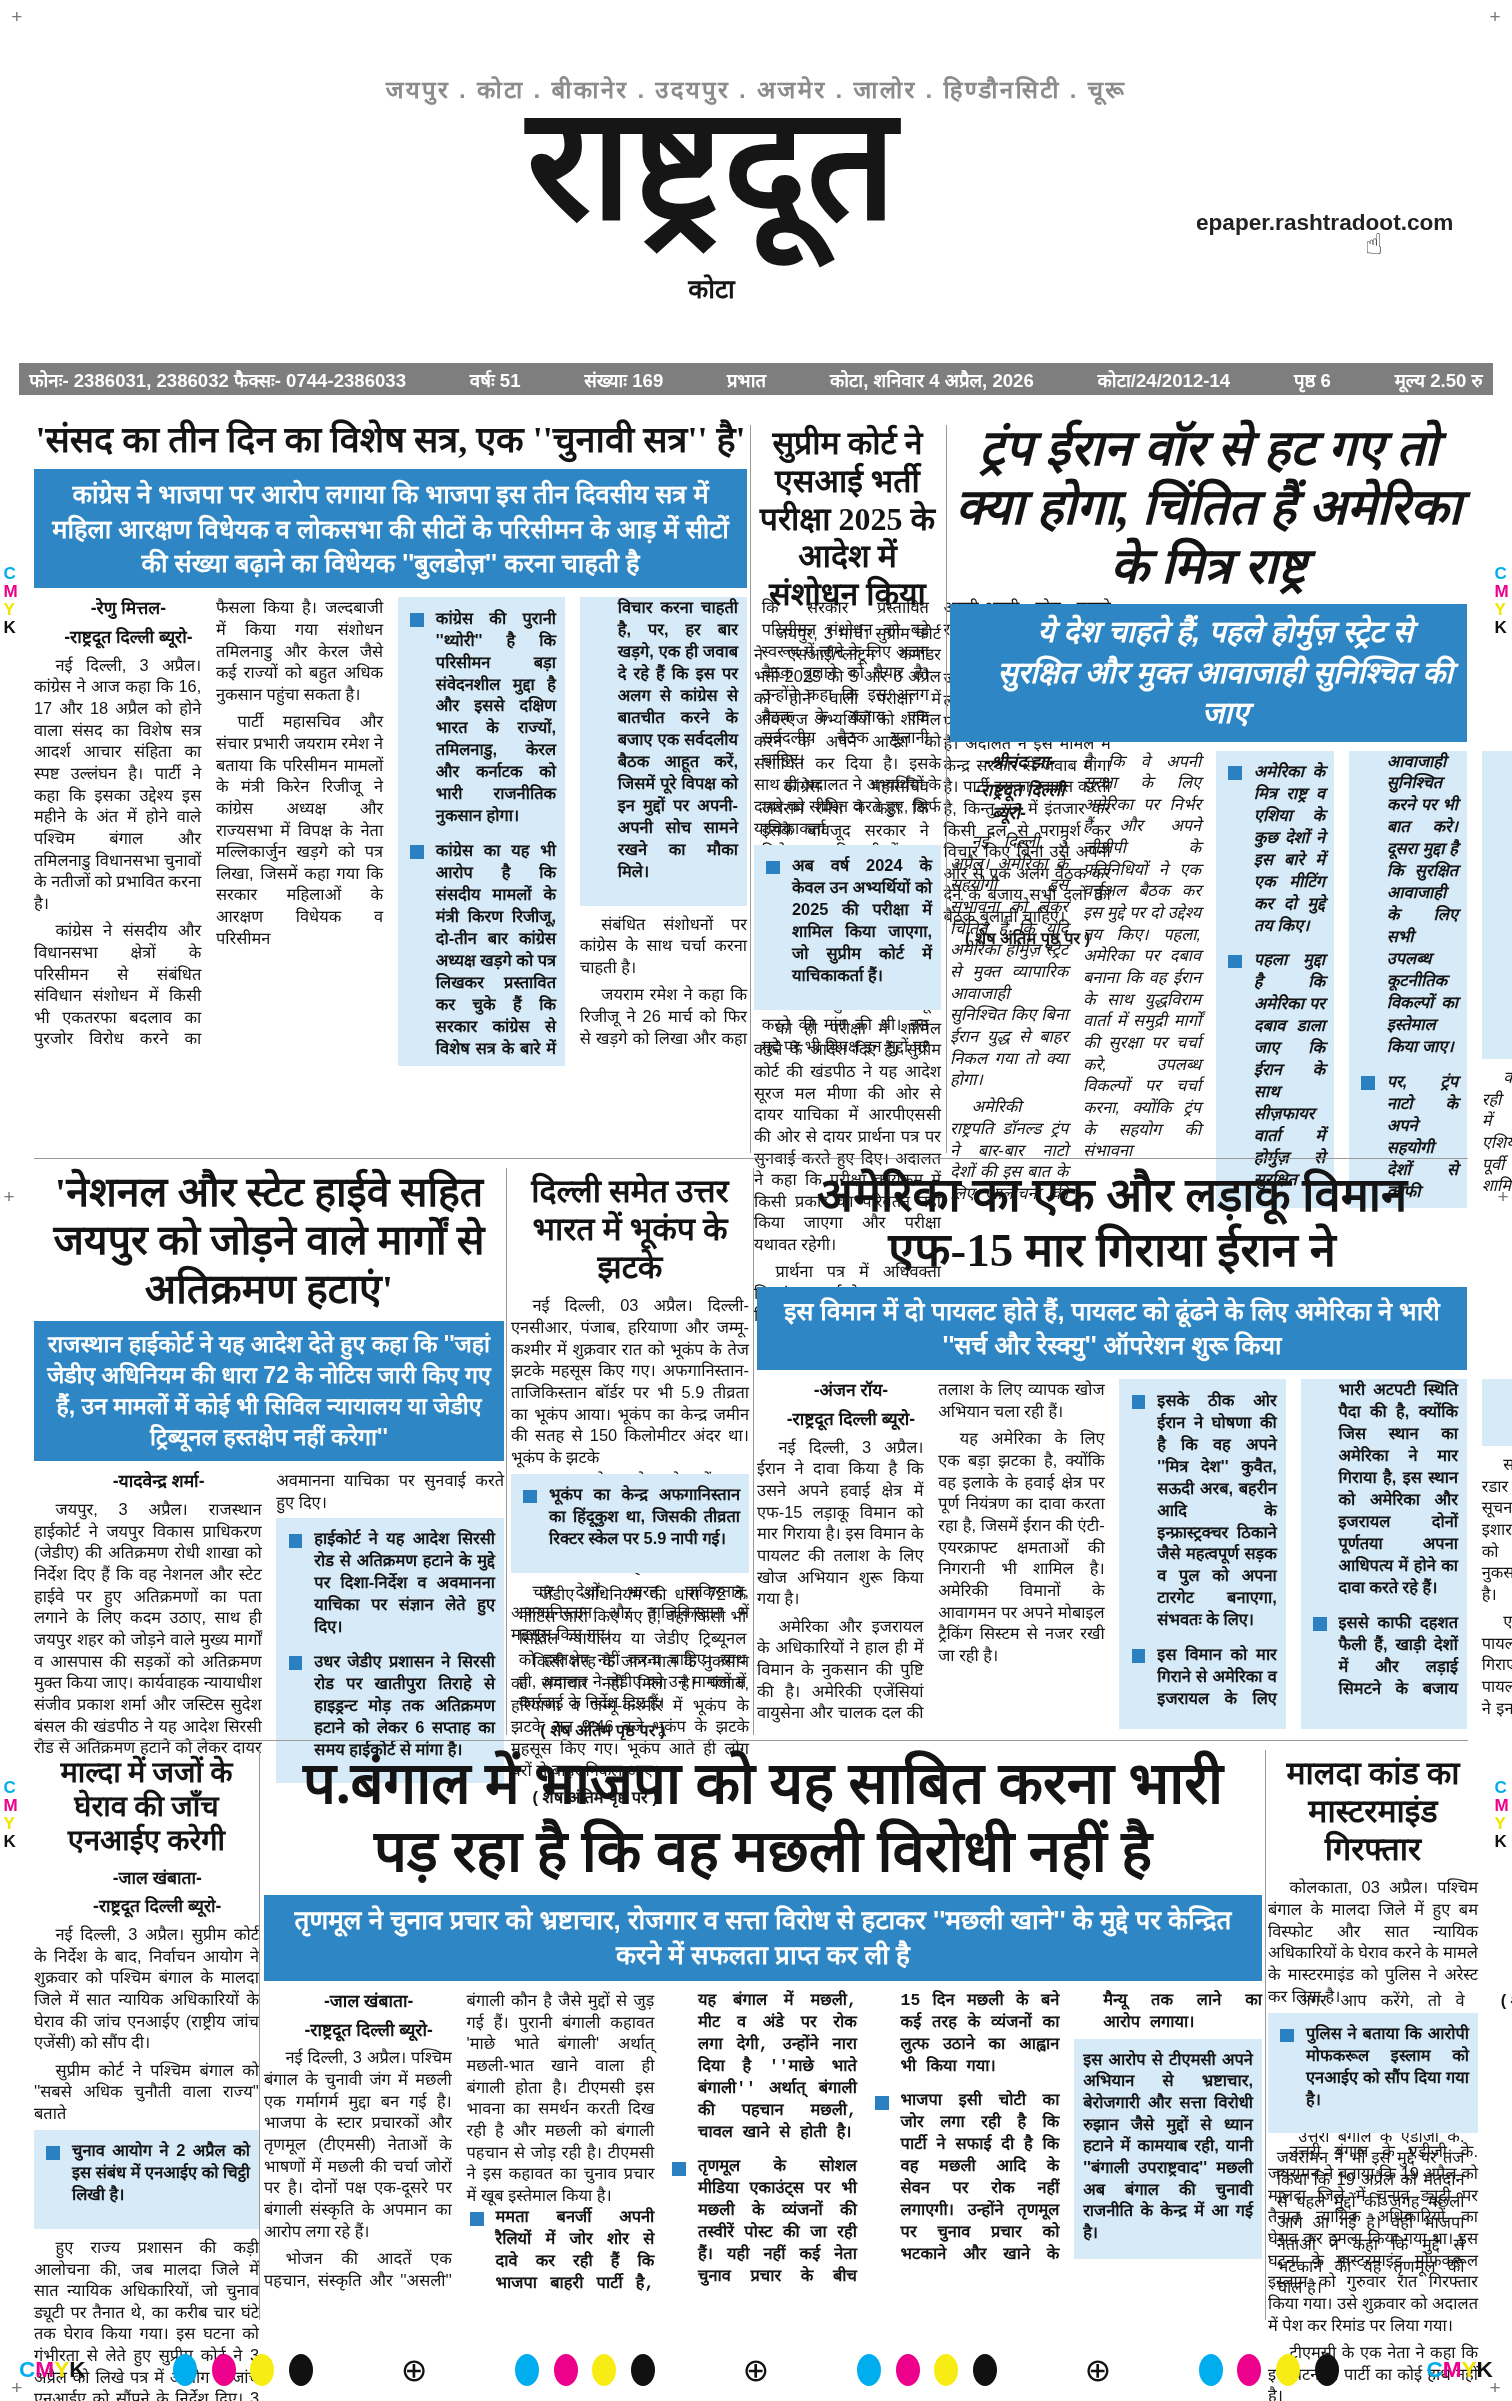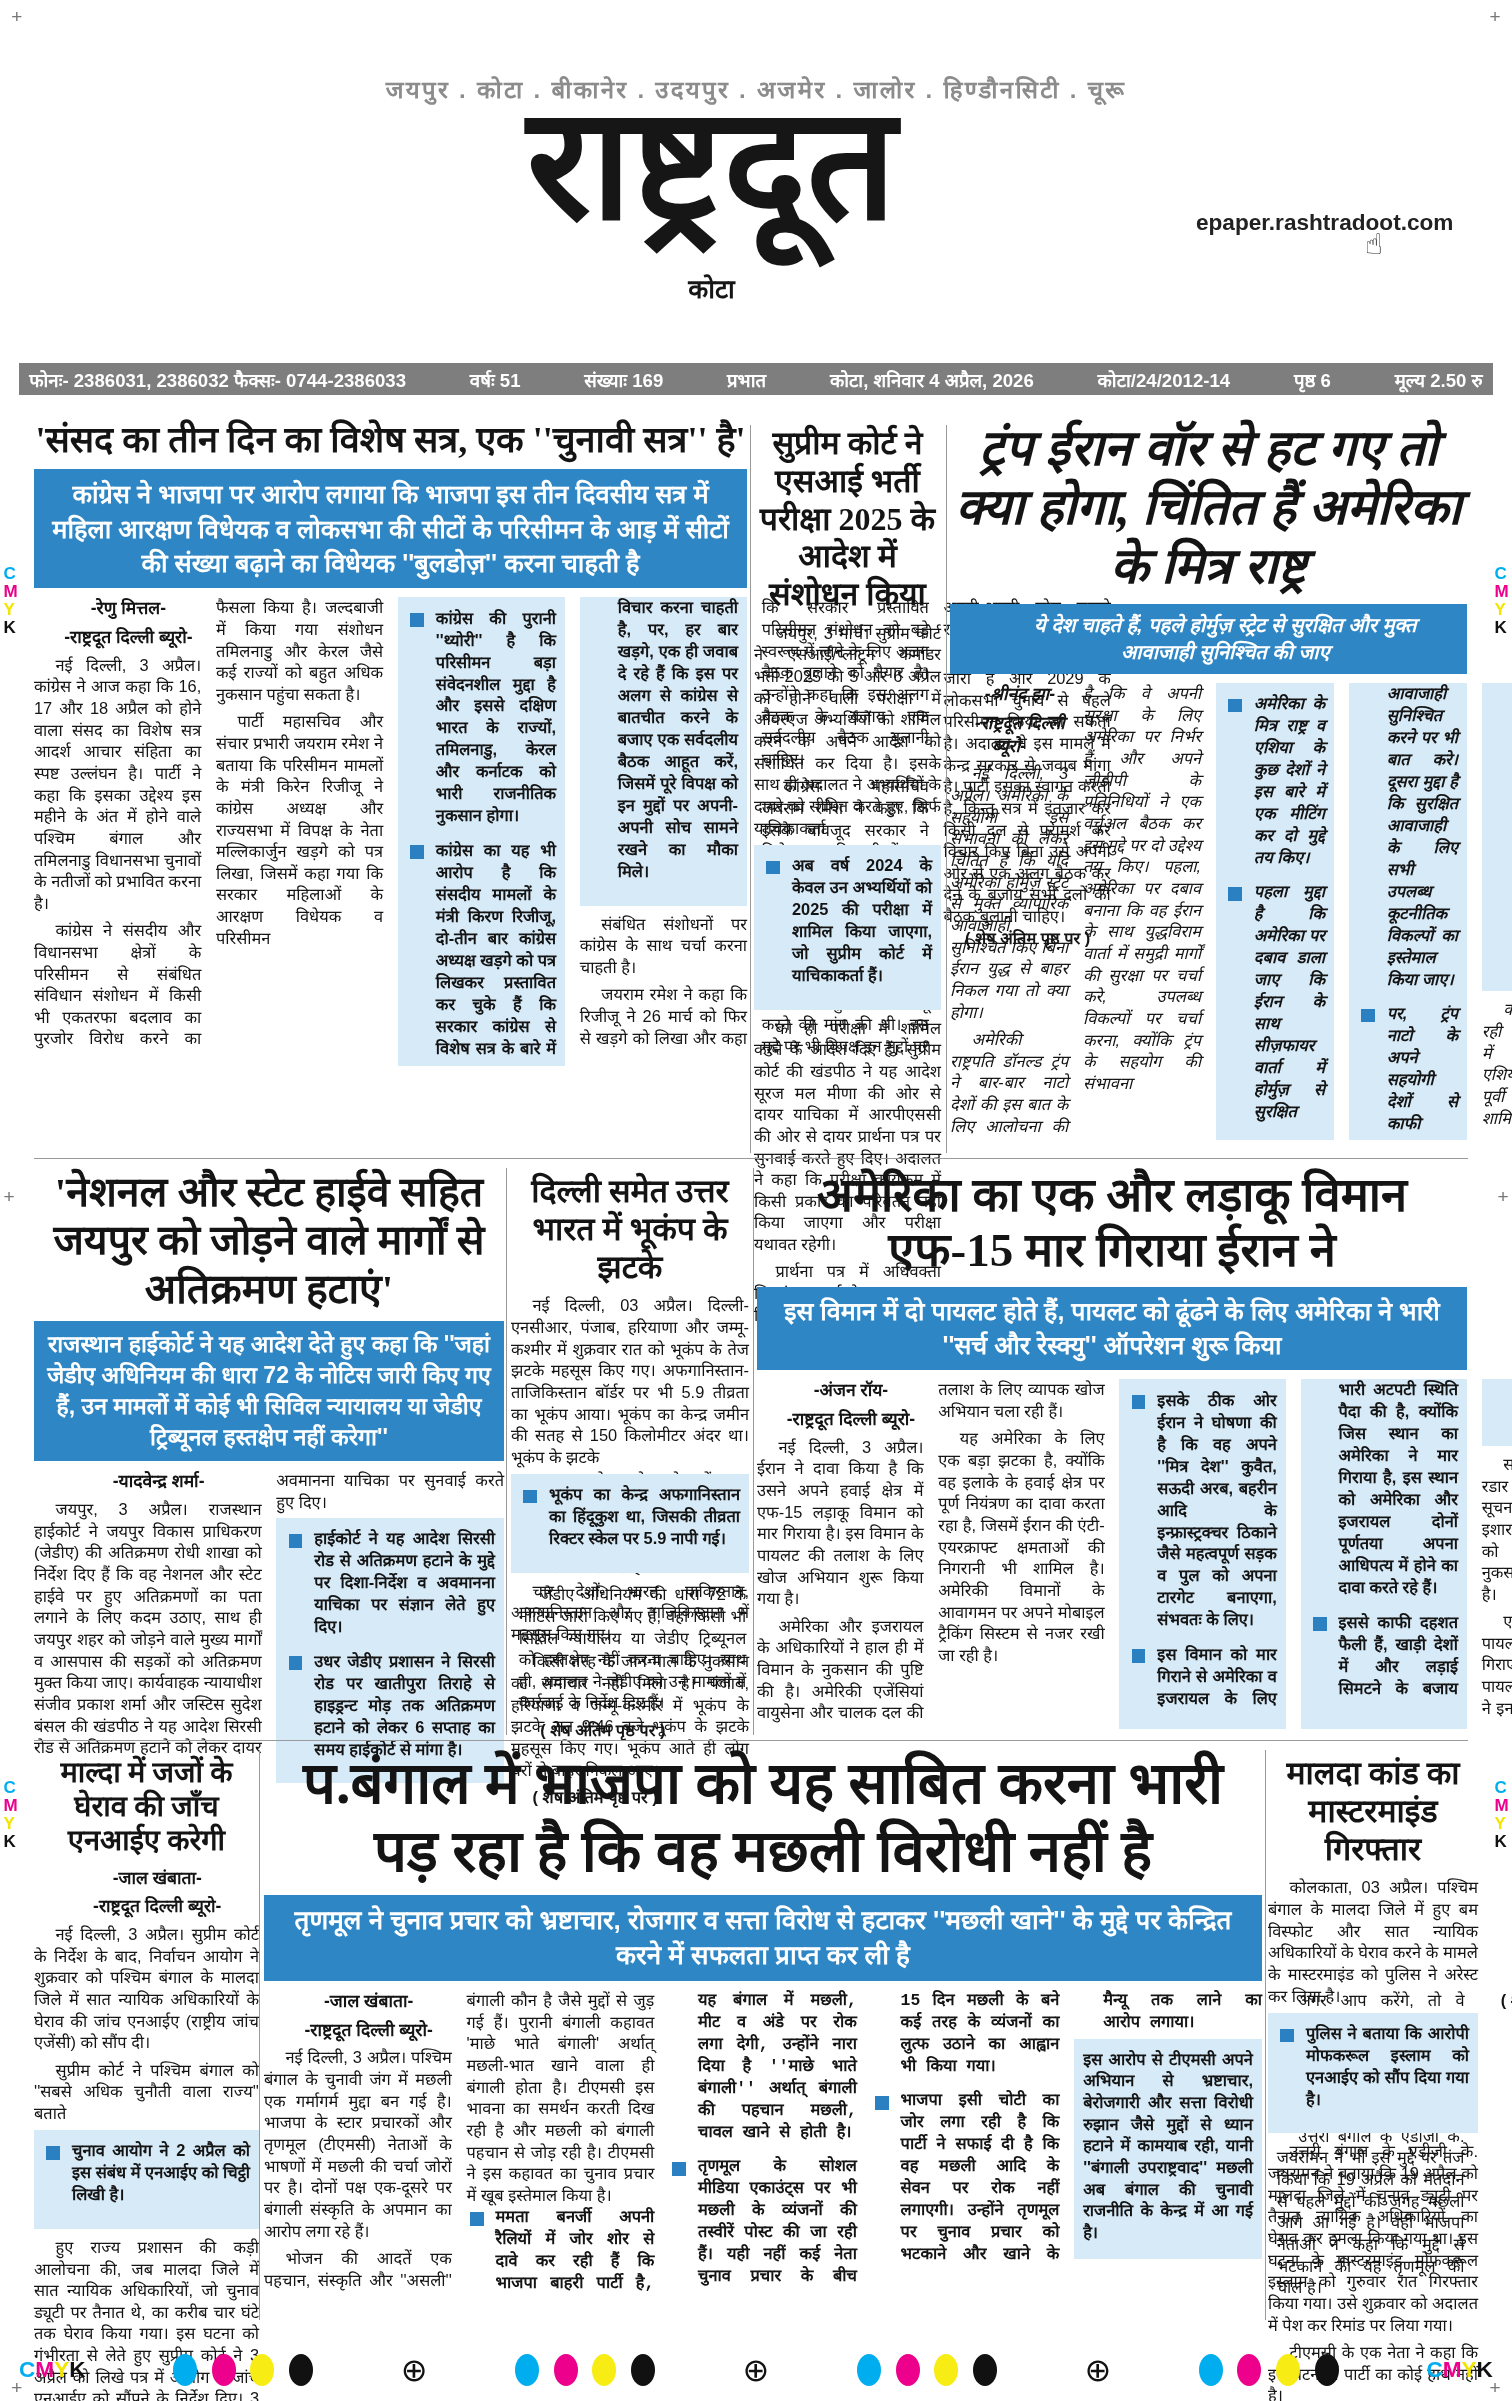--- a/index.html
+++ b/index.html
@@ -152,21 +152,21 @@
       <div>
           <div class="para">को ही परीक्षा में शामिल करने के आदेश दिए हैं। सुप्रीम कोर्ट की खंडपीठ ने यह आदेश सूरज मल मीणा की ओर से दायर याचिका में आरपीएससी की ओर से दायर प्रार्थना पत्र पर सुनवाई करते हुए दिए। अदालत ने कहा कि परीक्षा कार्यक्रम में किसी प्रकार का परिवर्तन नहीं किया जाएगा और परीक्षा यथावत रहेगी।</div>
           <div class="para">प्रार्थना पत्र में अधिवक्ता शिवमंगल शर्मा ने यह कहा था कि परीक्षा</div>
         </div>
       <div class="para continued">( शेष अंतिम पृष्ठ पर )</div>
     </div>
   </div>
 
   <div class="article" style="left:950px;top:419px;width:517px;font-style:italic;">
     <div class="hl" style="font-size:50px;">ट्रंप ईरान वॉर से हट गए तो क्या होगा, चिंतित हैं अमेरिका के मित्र राष्ट्र</div>
-    <div class="subhead" style="font-size:20px;padding-left:46px;">ये देश चाहते हैं, पहले होर्मुज़ स्ट्रेट से सुरक्षित और मुक्त आवाजाही सुनिश्चित की जाए</div>
+    <div class="subhead" style="font-size:30px;padding-left:46px;">ये देश चाहते हैं, पहले होर्मुज़ स्ट्रेट से सुरक्षित और मुक्त आवाजाही सुनिश्चित की जाए</div>
     <div class="body cols-4" style="height:457px;">
       <div class="para byline">-श्रीनंद झा-</div>
       <div class="para byline">-राष्ट्रदूत दिल्ली ब्यूरो-</div>
       <div>
           <div class="para">नई दिल्ली, 3 अप्रैल। अमेरिका के सहयोगी इस संभावना को लेकर चिंतित हैं कि यदि अमेरिका होर्मुज़ स्ट्रेट से मुक्त व्यापारिक आवाजाही सुनिश्चित किए बिना ईरान युद्ध से बाहर निकल गया तो क्या होगा।</div>
           <div class="para">अमेरिकी राष्ट्रपति डॉनल्ड ट्रंप ने बार-बार नाटो देशों की इस बात के लिए आलोचना की है कि वे अपनी सुरक्षा के लिए अमेरिका पर निर्भर हैं और अपने जीडीपी के प्रतिनिधियों ने एक वर्चुअल बैठक कर इस मुद्दे पर दो उद्देश्य तय किए। पहला, अमेरिका पर दबाव बनाना कि वह ईरान के साथ युद्धविराम वार्ता में समुद्री मार्गों की सुरक्षा पर चर्चा करे, उपलब्ध विकल्पों पर चर्चा करना, क्योंकि ट्रंप के सहयोग की संभावना</div>
         </div>
       <div class="inset">
           <div class="bullet-item">अमेरिका के मित्र राष्ट्र व एशिया के कुछ देशों ने इस बारे में एक मीटिंग कर दो मुद्दे तय किए।</div>
           <div class="bullet-item">पहला मुद्दा है कि अमेरिका पर दबाव डाला जाए कि ईरान के साथ सीज़फायर वार्ता में होर्मुज़ से सुरक्षित आवाजाही सुनिश्चित करने पर भी बात करे। दूसरा मुद्दा है कि सुरक्षित आवाजाही के लिए सभी उपलब्ध कूटनीतिक विकल्पों का इस्तेमाल किया जाए।</div>

